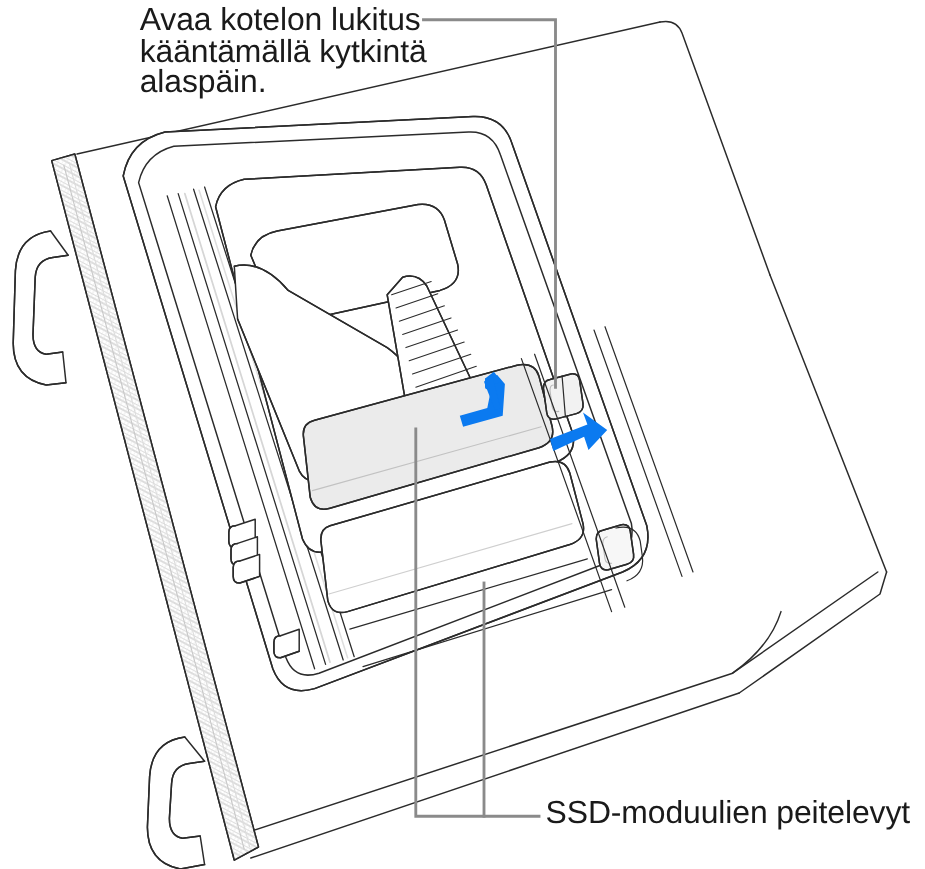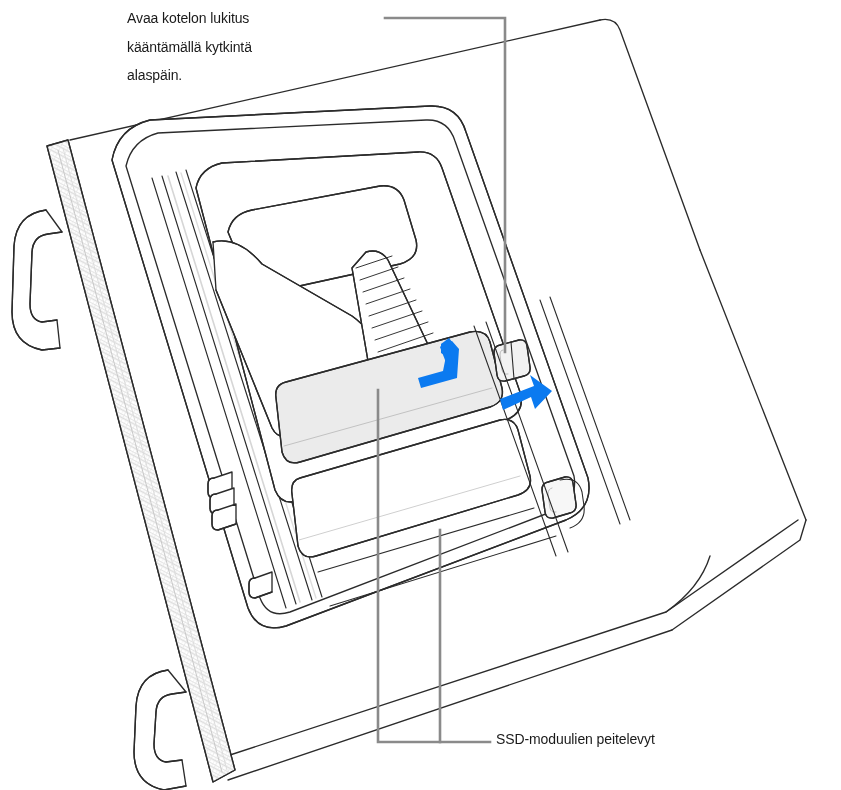--- a/index.html
+++ b/index.html
@@ -18,21 +18,21 @@
   }
   #figure {
     position: absolute;
     inset: 0;
     width: 841px;
     height: 790px;
   }
   .callout-text {
     position: absolute;
     font-family: "Liberation Sans", sans-serif;
-    font-size: 14px;
+    font-size: 29px;
     line-height: 28.5px;
     color: #1a1a1a;
     white-space: pre-line;
     letter-spacing: -0.1px;
   }
   #callout-top {
     left: 127px;
     top: 4px;
     width: 300px;
   }

